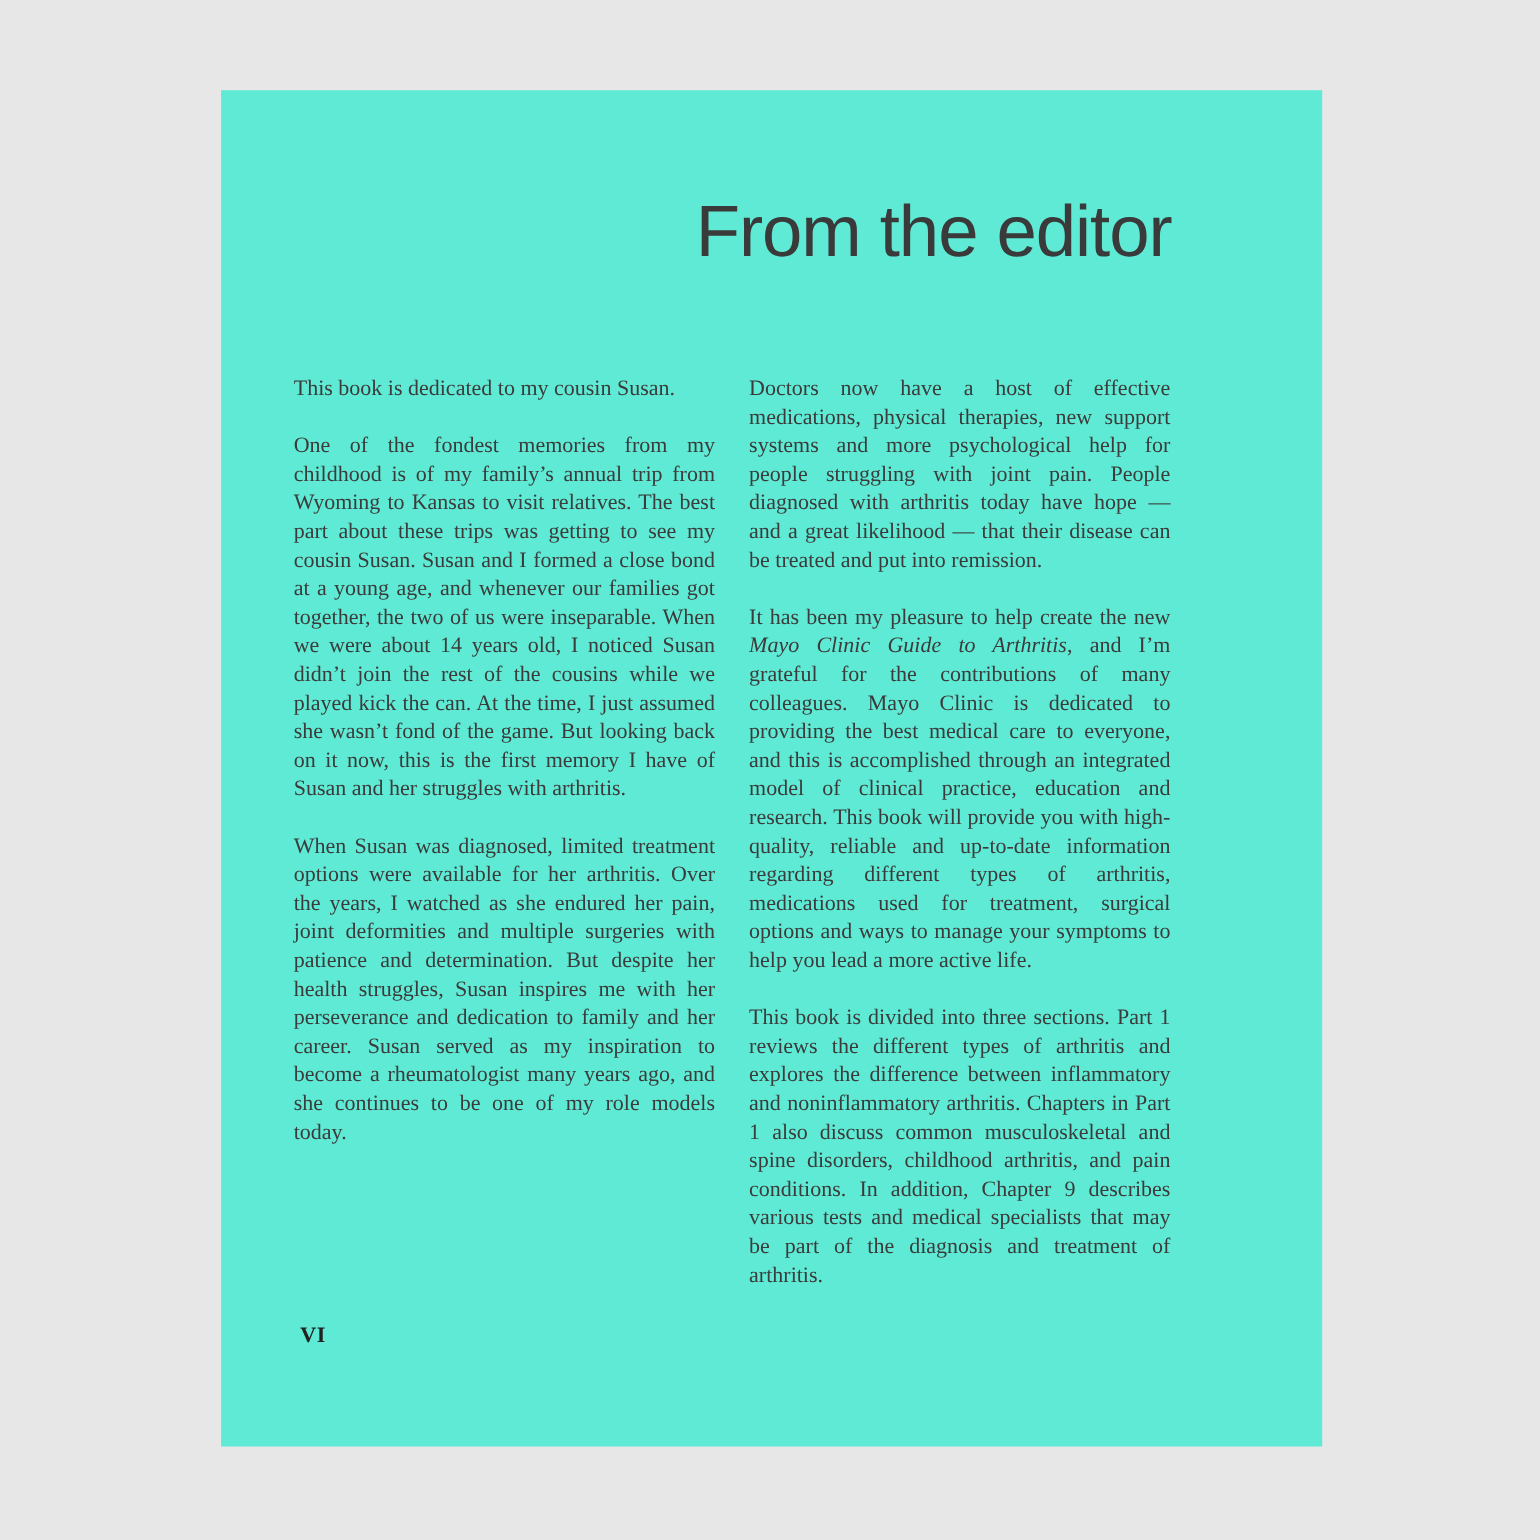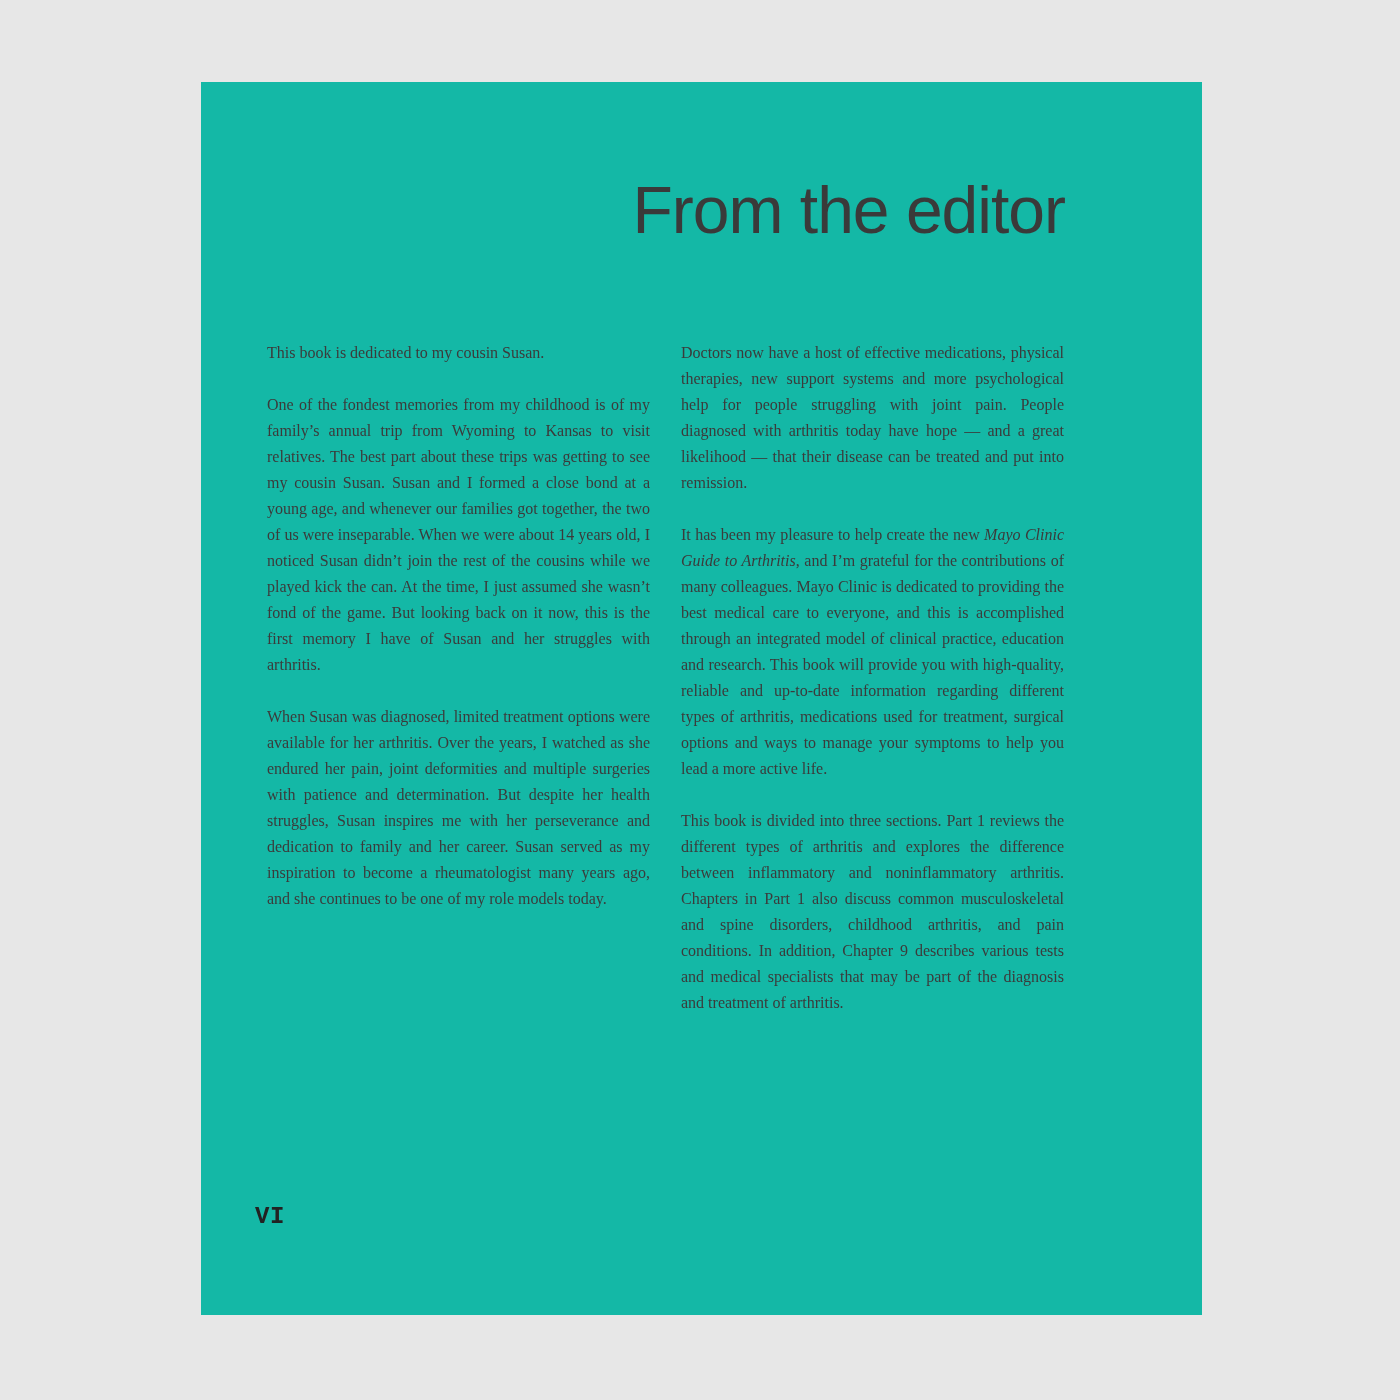--- a/index.html
+++ b/index.html
@@ -12,21 +12,21 @@
     position: relative;
     background: #e7e7e7;
     font-family: "Liberation Serif", "DejaVu Serif", serif;
   }
   .page {
     position: absolute;
     left: 201px;
     top: 82px;
     width: 1001px;
     height: 1233px;
-    background: #14b8a6;
+    background: #5eead4;
   }
   .title {
     position: absolute;
     top: 95px;
     right: 137px;
     margin: 0;
     font-family: "Liberation Sans", "DejaVu Sans", sans-serif;
     font-weight: 200;
     font-size: 66px;
     line-height: 1.0;
@@ -41,38 +41,38 @@
     width: 798px;
     display: flex;
     gap: 31px;
   }
   .col {
     width: 383px;
     flex: 0 0 383px;
   }
   .col p {
     margin: 0 0 26px 0;
-    font-size: 16px;
+    font-size: 20px;
     line-height: 26px;
     text-align: justify;
     color: #3b3b3b;
   }
   .col p:last-child {
     margin-bottom: 0;
   }
   .book-title {
     font-style: italic;
   }
   .page-number {
     position: absolute;
-    left: 54px;
+    left: 72px;
     top: 1121px;
-    font-family: Liberation Mono, monospace;
+    font-family: Liberation Serif, serif;
     font-weight: 700;
-    font-size: 24px;
+    font-size: 20px;
     letter-spacing: 0.5px;
     color: #222222;
   }
 </style>
 </head>
 <body>
 
 <div class="canvas">
   <div class="page">
 

